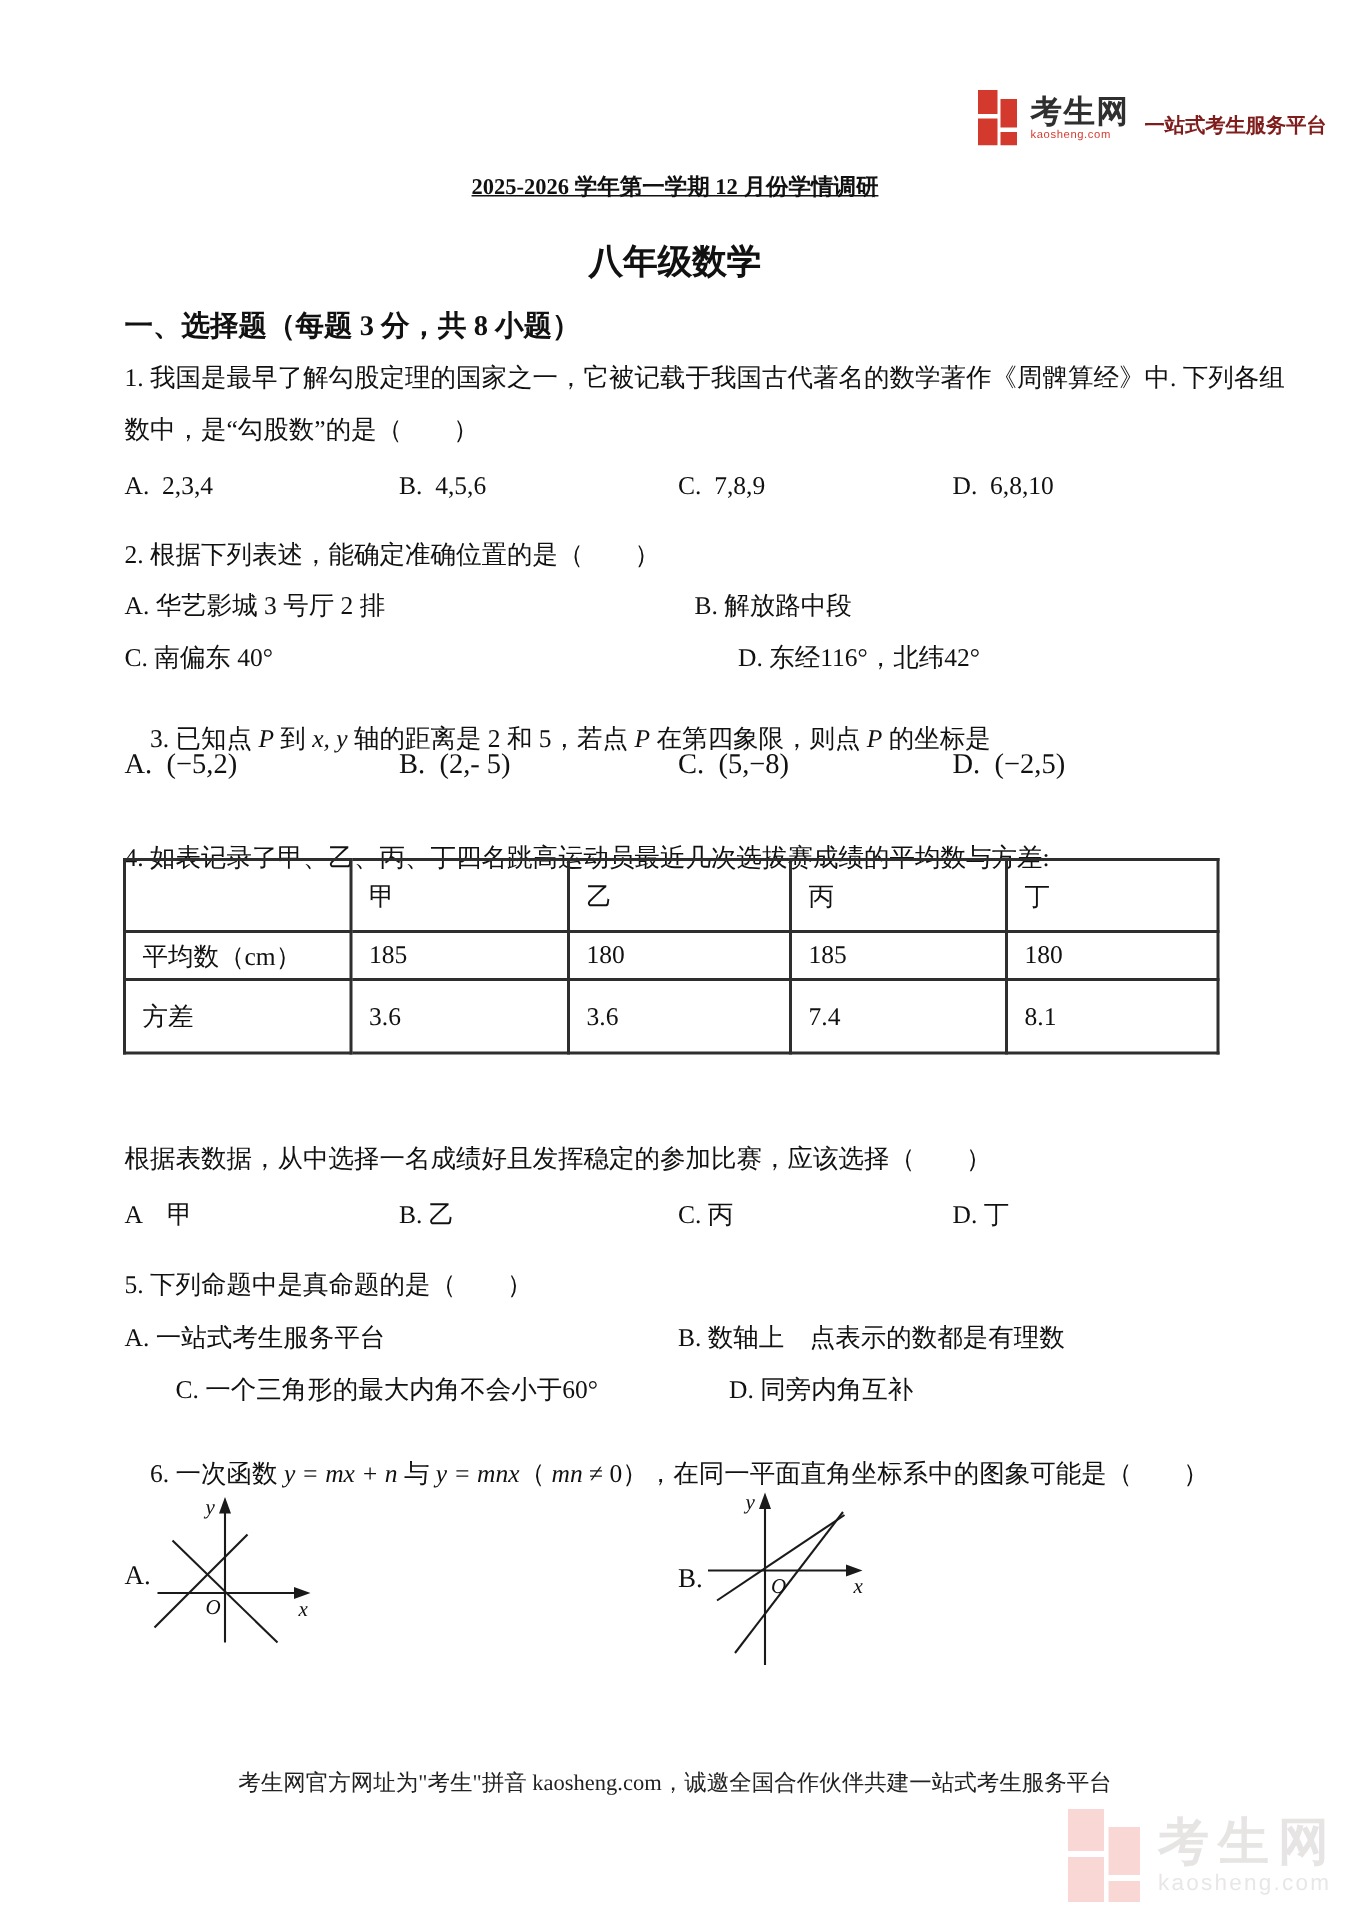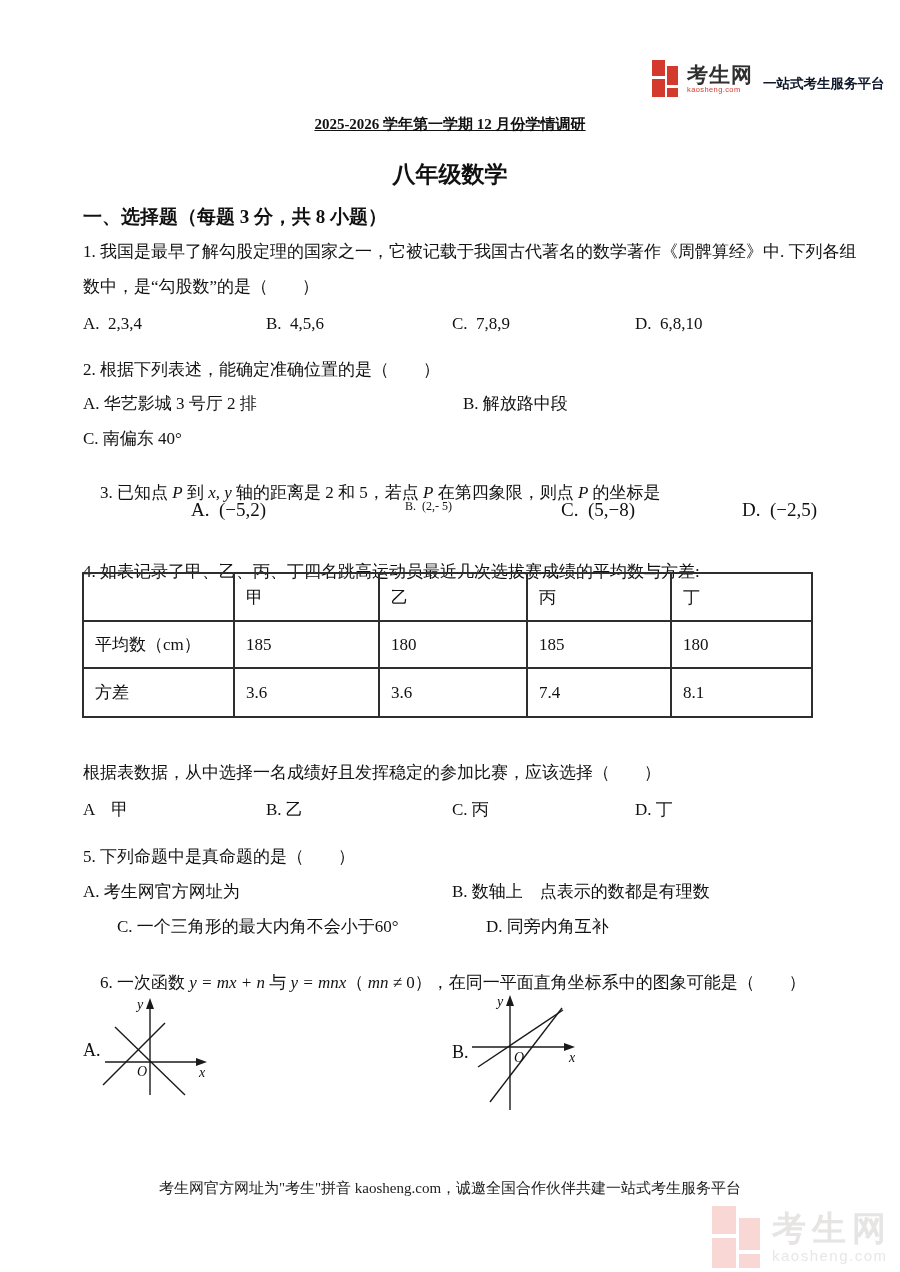--- a/index.html
+++ b/index.html
@@ -19,21 +19,21 @@
   #score-table{position:absolute;left:82px;top:572px;border-collapse:collapse;table-layout:fixed;}
   #score-table td{border:2px solid #2e2e2e;font-size:17px;padding:0 0 0 11px;vertical-align:middle;}
   
   #logo{top:60px;left:652px;display:flex;align-items:center;}
   #logo .brandcol{margin-left:5px;line-height:1;}
   #logo .brand{font-family:"Liberation Sans","DejaVu Sans",sans-serif;font-weight:bold;
                font-size:21px;color:#2f2f2f;letter-spacing:1px;}
   #logo .domain{font-family:"Liberation Sans","DejaVu Sans",sans-serif;font-size:7.5px;
                 color:#d43a2f;letter-spacing:0.4px;margin-top:1px;}
   #logo .tagline{font-family:"Liberation Sans","DejaVu Sans",sans-serif;font-weight:bold;
-                 font-size:13.5px;color:#0f172a;margin-left:10px;align-self:flex-end;padding-bottom:4px;white-space:pre;}
+                 font-size:13.5px;color:#7f1d1d;margin-left:10px;align-self:flex-end;padding-bottom:4px;white-space:pre;}
   
   .glabel{font-size:18px;}
   .graph line, .graph path{stroke:#1a1a1a;stroke-width:1.4;fill:none;}
   .graph polygon{fill:#1a1a1a;}
   .graph text{font-family:"Liberation Serif","DejaVu Serif",serif;font-style:italic;font-size:14px;fill:#111;}
   
   #footer{top:1179px;font-size:15px;color:#222;}
   #watermark{top:1206px;left:712px;display:flex;align-items:center;}
   #watermark .wmcol{margin-left:10px;line-height:1;}
   #watermark .wmbrand{font-family:"Liberation Sans","DejaVu Sans",sans-serif;font-weight:bold;
@@ -73,28 +73,29 @@
     <span class="txt">D.  6,8,10</span>
   </div>
 
   <div class="abs txt" style="top:358px;left:83px;">2. 根据下列表述，能确定准确位置的是（　　）</div>
   <div class="abs row2" style="top:392px;gap:11px;">
     <span class="txt">A. 华艺影城 3 号厅 2 排</span>
     <span class="txt">B. 解放路中段</span>
   </div>
   <div class="abs row2" style="top:427px;gap:40px;">
     <span class="txt">C. 南偏东 40°</span>
+    <span class="txt">D. 东经116°，北纬42°</span>
   </div>
 
   <div class="abs txt" style="top:461px;left:83px;">
     <span>3. 已知点 </span><span class="math">P</span><span> 到 </span><span class="math">x, y</span><span> 轴的距离是 2 和 5，若点 </span><span class="math">P</span><span> 在第四象限，则点 </span><span class="math">P</span><span> 的坐标是</span>
   </div>
-  <div class="abs row4" style="top:499px;font-size:19px;text-align:right;">
+  <div class="abs row4" style="top:499px;font-size:19px;">
     <span class="txt" style="font-size:19px;">A.  (−5,2)</span>
-    <span class="txt" style="font-size:12px;margin-left:44px;">B.  (2,- 5)</span>
+    <span class="txt" style="font-size:19px;">B.  (2,- 5)</span>
     <span class="txt" style="font-size:19px;">C.  (5,−8)</span>
     <span class="txt" style="font-size:19px;">D.  (−2,5)</span>
   </div>
 
   <div class="abs txt" style="top:545px;left:83px;margin-top:15px;">4. 如表记录了甲、乙、丙、丁四名跳高运动员最近几次选拔赛成绩的平均数与方差:</div>
   <table id="score-table">
     <colgroup>
         <col style="width:151px">
         <col style="width:145px">
         <col style="width:148px">
@@ -102,21 +103,21 @@
         <col style="width:141px">
       </colgroup>
     <tbody>
         <tr style="height:48px">
       <td></td>
       <td>甲</td>
       <td>乙</td>
       <td>丙</td>
       <td>丁</td>
     </tr>
-    <tr style="height:47px">
+    <tr style="height:32px">
       <td>平均数（cm）</td>
       <td>185</td>
       <td>180</td>
       <td>185</td>
       <td>180</td>
     </tr>
     <tr style="height:49px">
       <td>方差</td>
       <td>3.6</td>
       <td>3.6</td>
@@ -128,21 +129,21 @@
   <div class="abs txt" style="top:761px;left:83px;">根据表数据，从中选择一名成绩好且发挥稳定的参加比赛，应该选择（　　）</div>
   <div class="abs row4" style="top:798px;">
     <span class="txt">A　甲</span>
     <span class="txt">B. 乙</span>
     <span class="txt">C. 丙</span>
     <span class="txt">D. 丁</span>
   </div>
 
   <div class="abs txt" style="top:845px;left:83px;">5. 下列命题中是真命题的是（　　）</div>
   <div class="abs row2" style="top:880px;">
-    <span class="txt">A. 考生网官方网址为</span>
+    <span class="txt">A. 一站式考生服务平台</span>
     <span class="txt">B. 数轴上　点表示的数都是有理数</span>
   </div>
   <div class="abs row2" style="top:915px;margin-left:34px;">
     <span class="txt">C. 一个三角形的最大内角不会小于60°</span>
     <span class="txt">D. 同旁内角互补</span>
   </div>
 
   <div class="abs txt" style="top:951px;left:83px;">
     <span>6. 一次函数 </span><span class="math">y = mx + n</span><span> 与 </span><span class="math">y = mnx</span><span>（ </span><span class="math">mn</span><span> ≠ 0）</span><span>，在同一平面直角坐标系中的图象可能是（　　）</span>
   </div>

